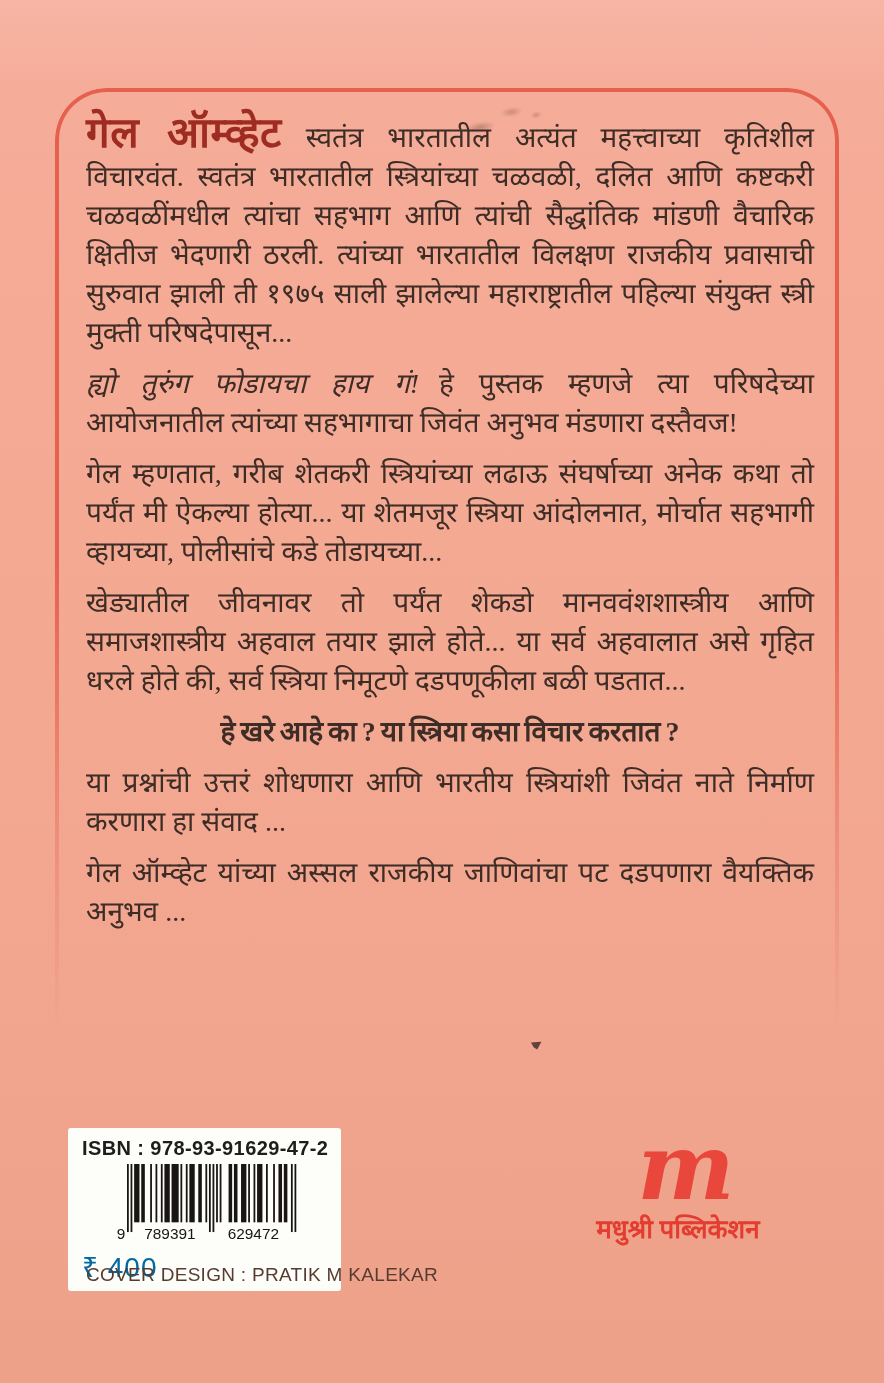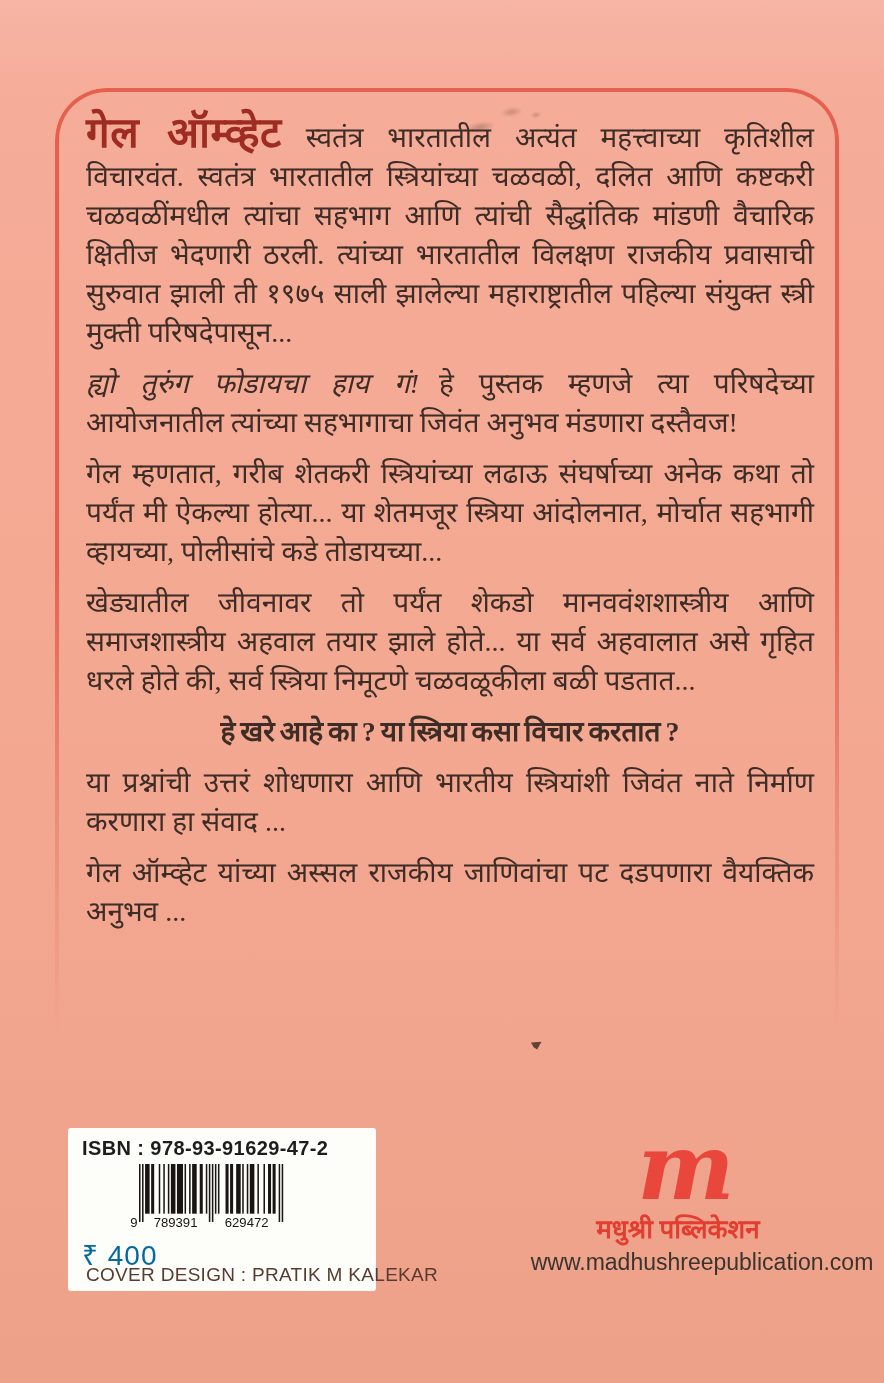--- a/index.html
+++ b/index.html
@@ -44,24 +44,24 @@
   }
   .para{margin:0 0 12px 0;}
   .author{
     color:#9e2c22;font-weight:bold;font-size:42px;letter-spacing:.5px;
     margin-right:24px;
   }
   .lead-italic{font-style:italic;margin-right:20px;}
   .para.bold-q{font-weight:bold;text-align:center;word-spacing:-2px;}
   
   .isbn-box{
-    position:absolute;left:68px;top:1128px;width:308px;height:163px;
+    position:absolute;left:68px;top:1128px;width:273px;height:163px;
     background:#fdfdfa;border-radius:3px;
     box-sizing:border-box;
-    padding:9px 10px 18px 14px;
+    padding:9px 10px 6px 14px;
     font-family:"Liberation Sans", sans-serif;
     display:flex;flex-direction:column;
   }
   .isbn-label{font-size:20px;font-weight:bold;color:#1d1d1d;letter-spacing:.4px;white-space:nowrap;}
   .barcode-svg{display:block;margin:4px 0 0 6px;width:240px;height:100px;}
   .barcode-digit{font-family:"Liberation Sans",sans-serif;font-size:19px;fill:#181512;}
   .price{font-size:28px;color:#0369a1;margin-top:2px;letter-spacing:1px;}
   .cover-design{
     position:absolute;left:86px;top:1264px;
     font-family:"Liberation Sans",sans-serif;
@@ -91,21 +91,21 @@
   <div class="frame"></div>
   <div class="smudge"></div>
   <div class="ink-speck"></div>
 
   <main class="text-block">
     <p class="para"><span class="author">गेल ऑम्व्हेट</span><span>स्वतंत्र भारतातील अत्यंत महत्त्वाच्या कृतिशील विचारवंत. स्वतंत्र भारतातील स्त्रियांच्या चळवळी, दलित आणि कष्टकरी चळवळींमधील त्यांचा सहभाग आणि त्यांची सैद्धांतिक मांडणी वैचारिक क्षितीज भेदणारी ठरली. त्यांच्या भारतातील विलक्षण राजकीय प्रवासाची सुरुवात झाली ती १९७५ साली झालेल्या महाराष्ट्रातील पहिल्या संयुक्त स्त्री मुक्ती परिषदेपासून...</span></p>
 
     <p class="para"><span class="lead-italic">ह्यो तुरुंग फोडायचा हाय गं!</span><span>हे पुस्तक म्हणजे त्या परिषदेच्या आयोजनातील त्यांच्या सहभागाचा जिवंत अनुभव मंडणारा दस्तैवज!</span></p>
 
     <p class="para">गेल म्हणतात, गरीब शेतकरी स्त्रियांच्या लढाऊ संघर्षाच्या अनेक कथा तो पर्यंत मी ऐकल्या होत्या... या शेतमजूर स्त्रिया आंदोलनात, मोर्चात सहभागी व्हायच्या, पोलीसांचे कडे तोडायच्या...</p>
-    <p class="para">खेड्यातील जीवनावर तो पर्यंत शेकडो मानववंशशास्त्रीय आणि समाजशास्त्रीय अहवाल तयार झाले होते... या सर्व अहवालात असे गृहित धरले होते की, सर्व स्त्रिया निमूटणे चळवळूकीला बळी पडतात...</p>
+    <p class="para">खेड्यातील जीवनावर तो पर्यंत शेकडो मानववंशशास्त्रीय आणि समाजशास्त्रीय अहवाल तयार झाले होते... या सर्व अहवालात असे गृहित धरले होते की, सर्व स्त्रिया निमूटणे दडपणूकीला बळी पडतात...</p>
     <p class="para bold-q">हे खरे आहे का ?  या स्त्रिया कसा विचार करतात ?</p>
     <p class="para">या प्रश्नांची उत्तरं शोधणारा आणि भारतीय स्त्रियांशी जिवंत नाते निर्माण करणारा हा संवाद ...</p>
     <p class="para">गेल ऑम्व्हेट यांच्या अस्सल राजकीय जाणिवांचा पट दडपणारा वैयक्तिक अनुभव ...</p>
   </main>
 
   <div class="isbn-box">
     <div class="isbn-label">ISBN : 978-93-91629-47-2</div>
     <svg class="barcode-svg" id="barcode" viewBox="0 0 228 100" xmlns="http://www.w3.org/2000/svg">
       <g id="bars">
           <rect x="14.00" y="0" width="2.20" height="84" fill="#181512"></rect>
@@ -144,16 +144,15 @@
       <text class="barcode-digit" x="170" y="92" text-anchor="middle">629472</text>
     </svg>
     <div class="price">₹ 400</div>
   </div>
 
   <div class="cover-design">COVER DESIGN : PRATIK M KALEKAR</div>
 
   <div class="publisher">
     <div class="logo-m">m</div>
     <div class="pub-name">मधुश्री पब्लिकेशन</div>
-    <div class="pub-url">www.madhushreepublication.com</div>
   </div>
 
 </div>
 
 </body></html>

